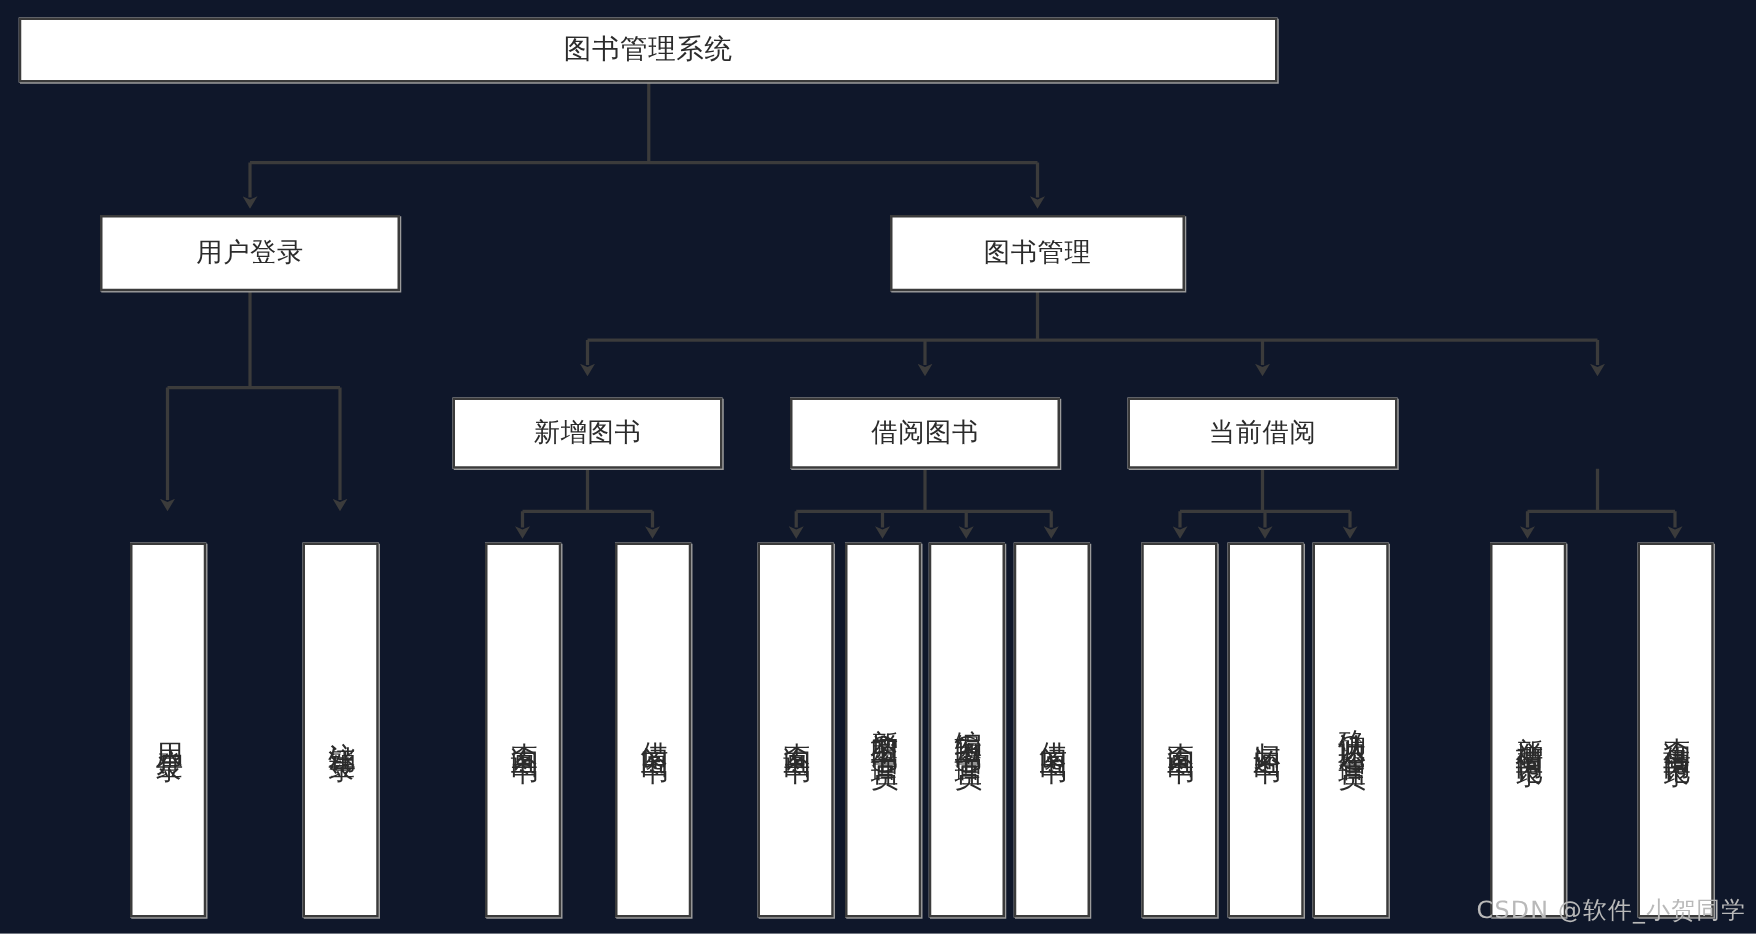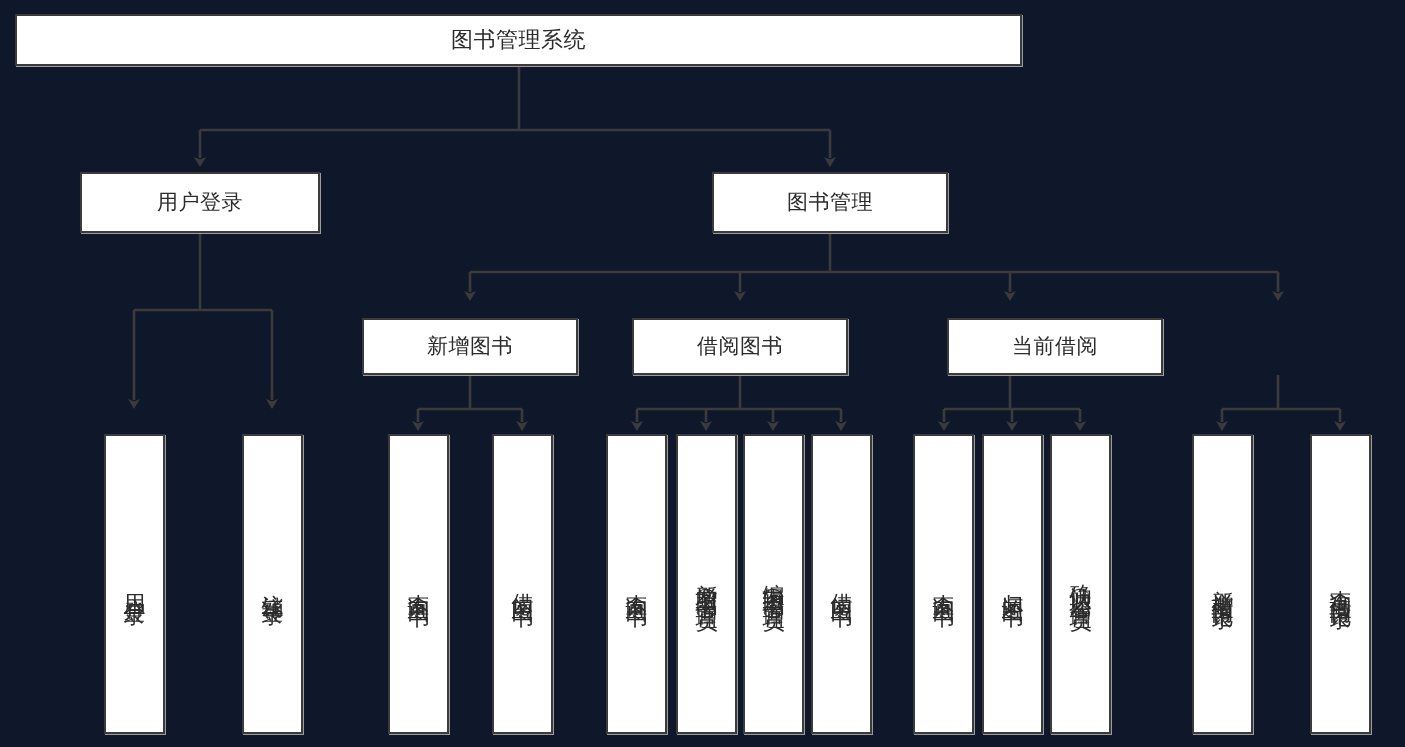--- a/index.html
+++ b/index.html
@@ -137,21 +137,21 @@
   <div class="node h" style="left:712px; top:172px; width:236px; height:61px;">
     <span class="label">图书管理</span>
   </div>
 
   <div class="node h" style="left:362px; top:318px; width:216px; height:57px;">
     <span class="label">新增图书</span>
   </div>
   <div class="node h" style="left:632px; top:318px; width:216px; height:57px;">
     <span class="label">借阅图书</span>
   </div>
-  <div class="node h" style="left:902px; top:318px; width:216px; height:57px;margin-left:45px;">
+  <div class="node h" style="left:902px; top:318px; width:216px; height:57px;">
     <span class="label">当前借阅</span>
   </div>
 
   <div class="node v" style="left:104px; top:434px; width:61px; height:300px;">
     <span class="label">用户登录</span>
   </div>
   <div class="node v" style="left:242px; top:434px; width:61px; height:300px;">
     <span class="label">注销登录</span>
   </div>
 
@@ -185,13 +185,14 @@
     <span class="label">确认归还（管理员）</span>
   </div>
 
   <div class="node v" style="left:1192px; top:434px; width:61px; height:300px;">
     <span class="label">新增借阅记录</span>
   </div>
   <div class="node v" style="left:1310px; top:434px; width:61px; height:300px;">
     <span class="label">查询借阅记录</span>
   </div>
 
+  <div id="watermark">CSDN @软件_小贺同学</div>
 </div>
 
 </body></html>

